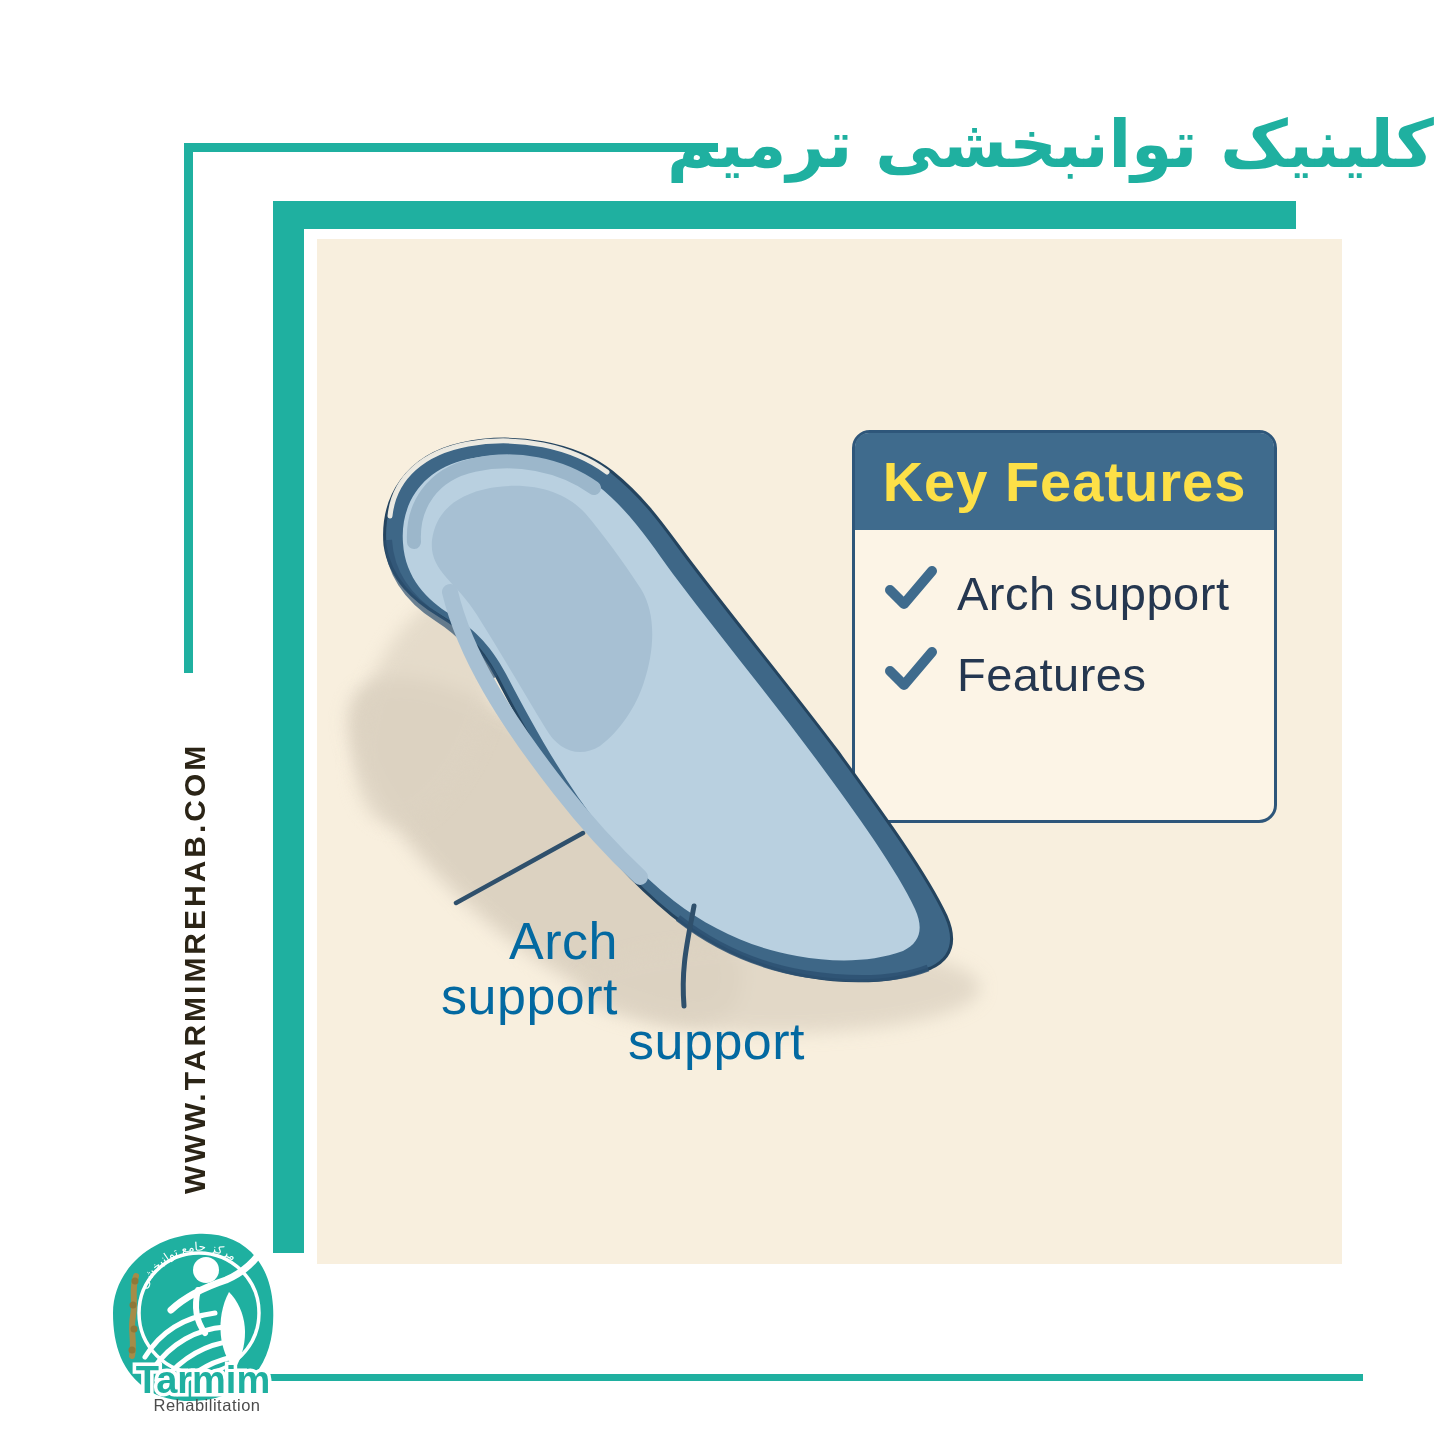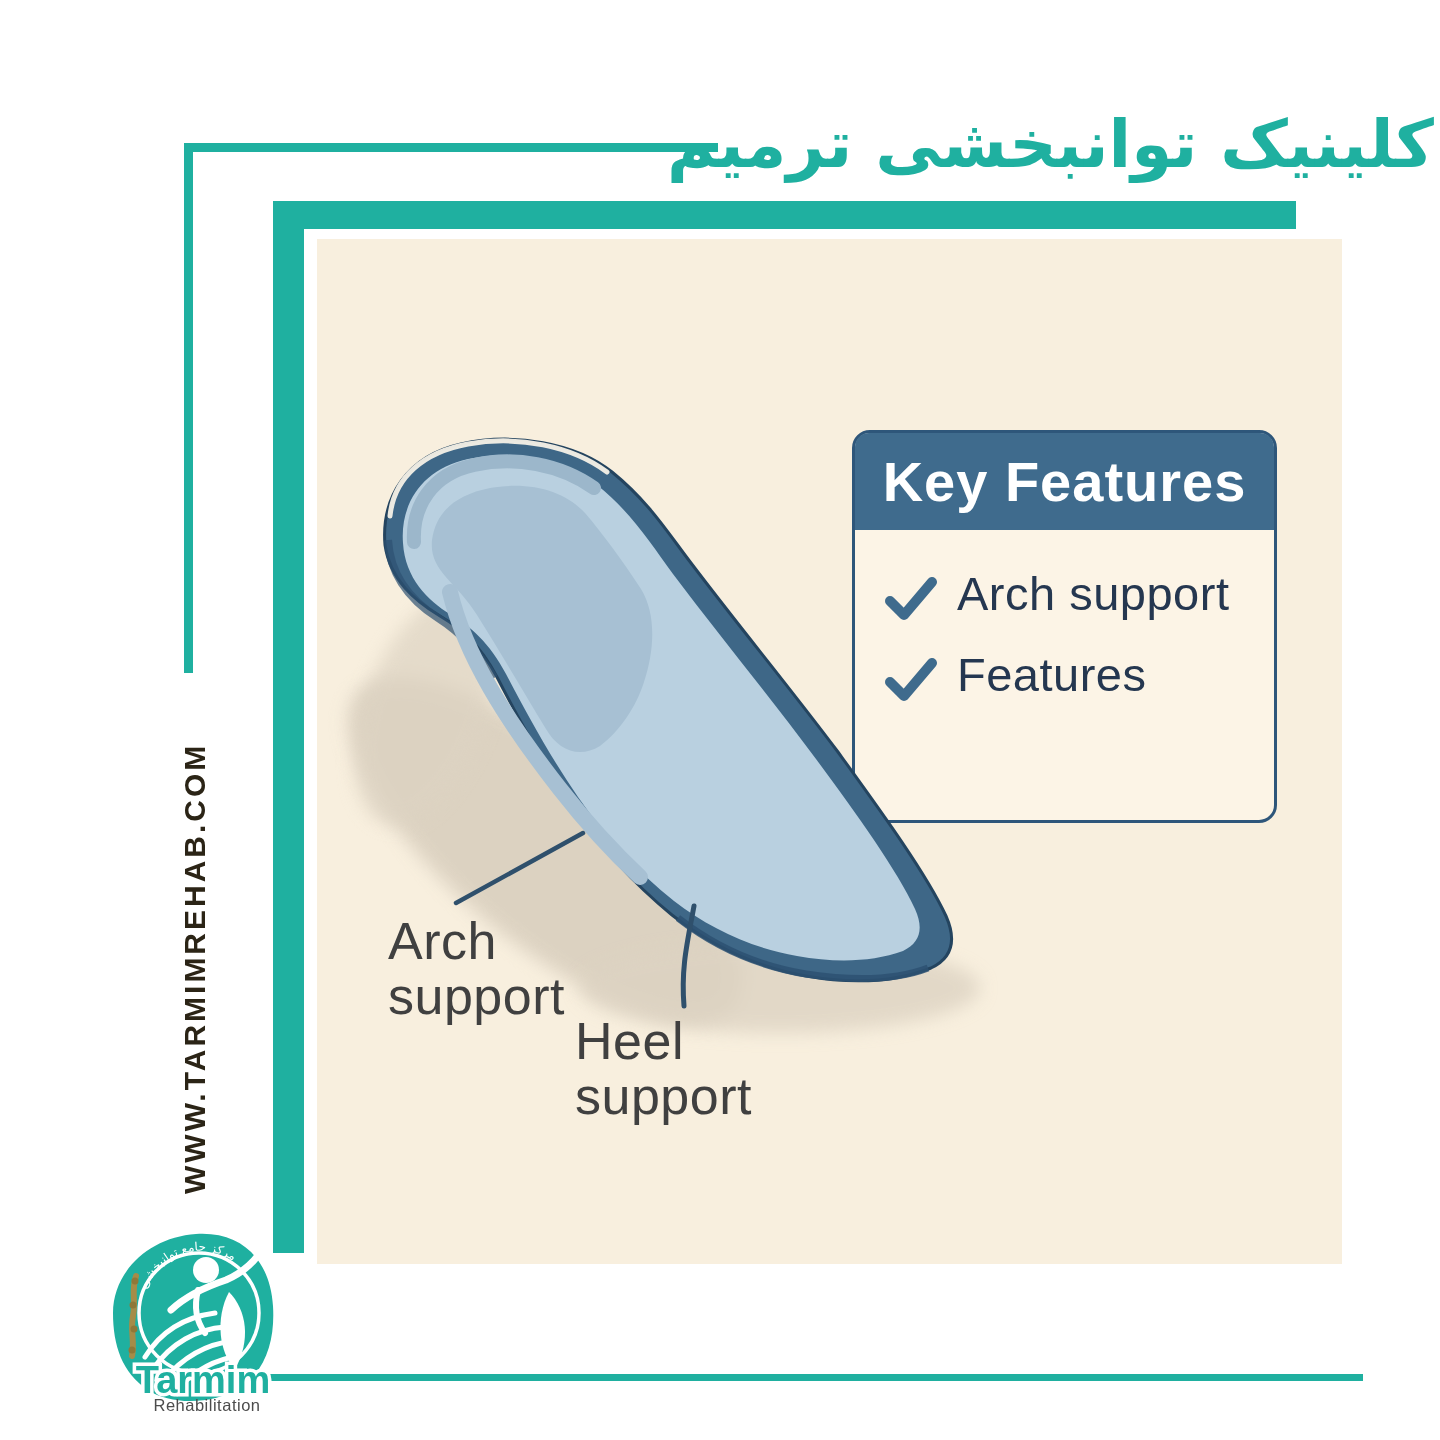--- a/index.html
+++ b/index.html
@@ -40,32 +40,32 @@
     border-radius:18px;
     z-index:2;
   }
   .card-header{
     height:97px;
     background:#3f6b8d;
     border-radius:14px 14px 0 0;
     display:flex;align-items:center;justify-content:center;
   }
   .card-header span{
-    color:#ffffff;font-weight:bold;font-size:56px;letter-spacing:1px;
+    color:#fde047;font-weight:bold;font-size:56px;letter-spacing:1px;
   }
   .card-body{padding:36px 26px 0 30px;}
-  .feature-row{display:flex;align-items:flex-end;gap:20px;margin-bottom:26px;}
+  .feature-row{display:flex;align-items:flex-start;gap:20px;margin-bottom:26px;}
   .feature-row svg{flex:0 0 auto;}
   .feature-label{font-size:47px;color:#253750;letter-spacing:0.5px;}
 
   
   .diagram-svg{left:0;top:0;z-index:3;pointer-events:none;}
 
   .callout{
-    z-index:4;text-align:left;color:#404040;
+    z-index:4;text-align:right;color:#0369a1;
     font-size:52px;line-height:55px;letter-spacing:0.5px;
   }
   .callout-arch{left:388px;top:914px;width:230px;}
   .callout-heel{left:575px;top:1014px;width:230px;}
 
   
   .website-vertical{
     left:170px;top:732px;width:50px;height:462px;
     writing-mode:vertical-rl;
     transform:rotate(180deg);
@@ -177,21 +177,20 @@
     <path d="M 583 833 L 456 903" fill="none" stroke="#2f506c" stroke-width="4.5" stroke-linecap="round"></path>
     <path d="M 694 906 C 687 944 681 968 684 1006" fill="none" stroke="#2f506c" stroke-width="5" stroke-linecap="round"></path>
   </g>
 </svg>
 
 <div class="abs callout callout-arch">
   <div>Arch</div>
   <div>support</div>
 </div>
 <div class="abs callout callout-heel">
-  <div>Heel</div>
   <div>support</div>
 </div>
 
 <div class="abs website-vertical">WWW.TARMIMREHAB.COM</div>
 
 <svg class="abs logo-svg" width="176" height="190" viewBox="0 0 176 190">
 
   <path d="M 88 6 C 134 3 162 32 165 78 C 167 110 159 142 132 160
            C 106 176 64 178 40 162 C 14 145 5 117 5 85 C 5 43 42 9 88 6 Z" fill="#1fb0a0"></path>
 

